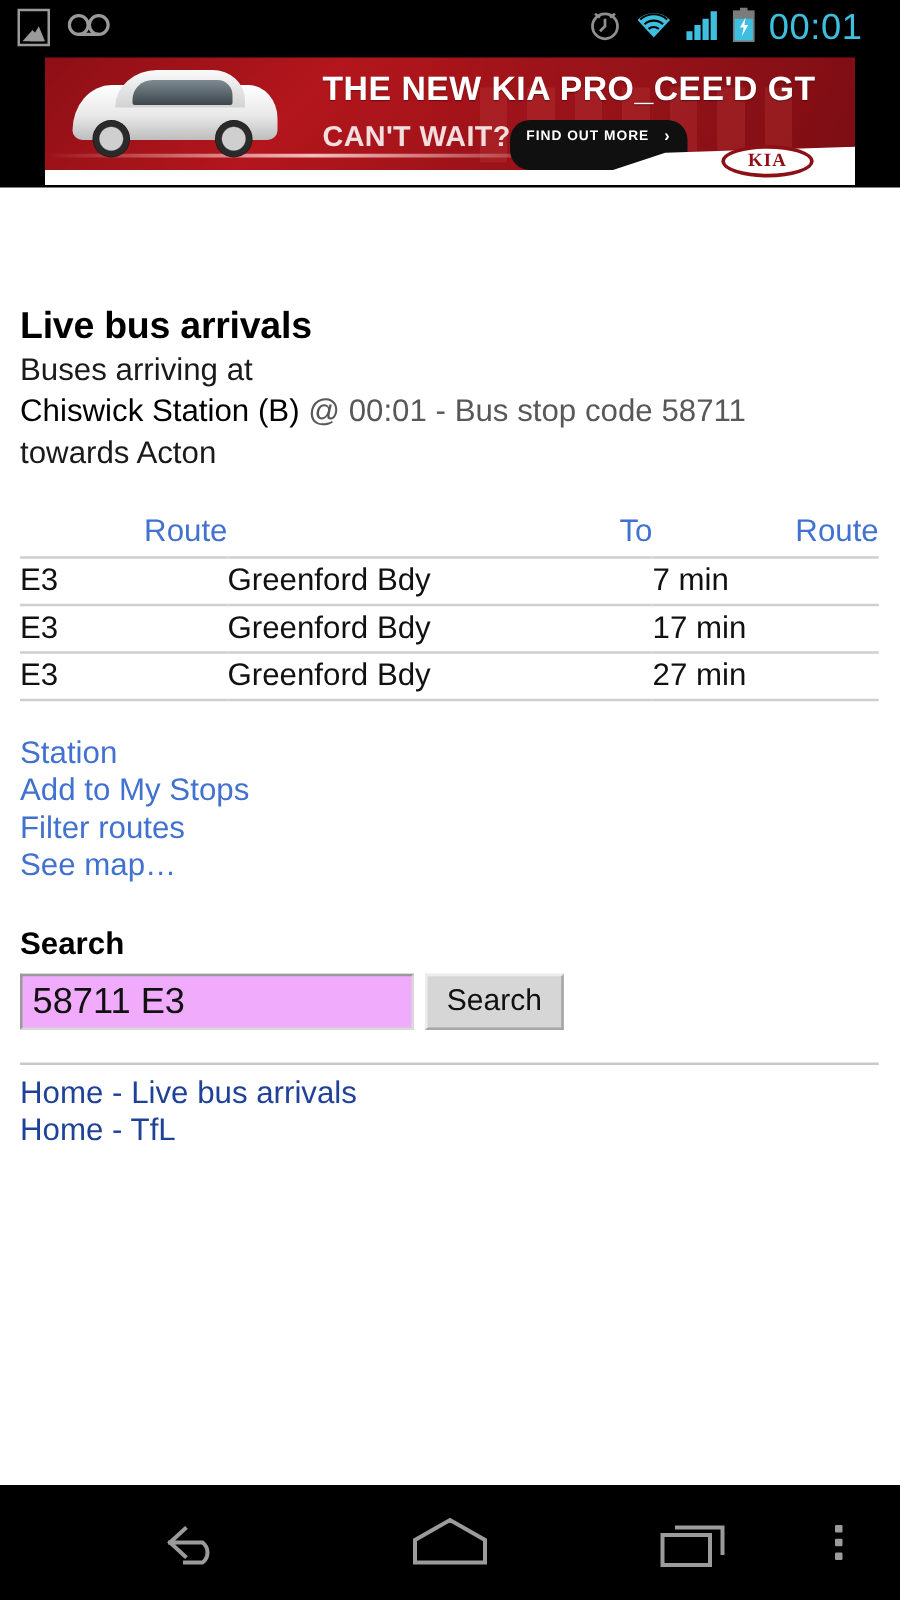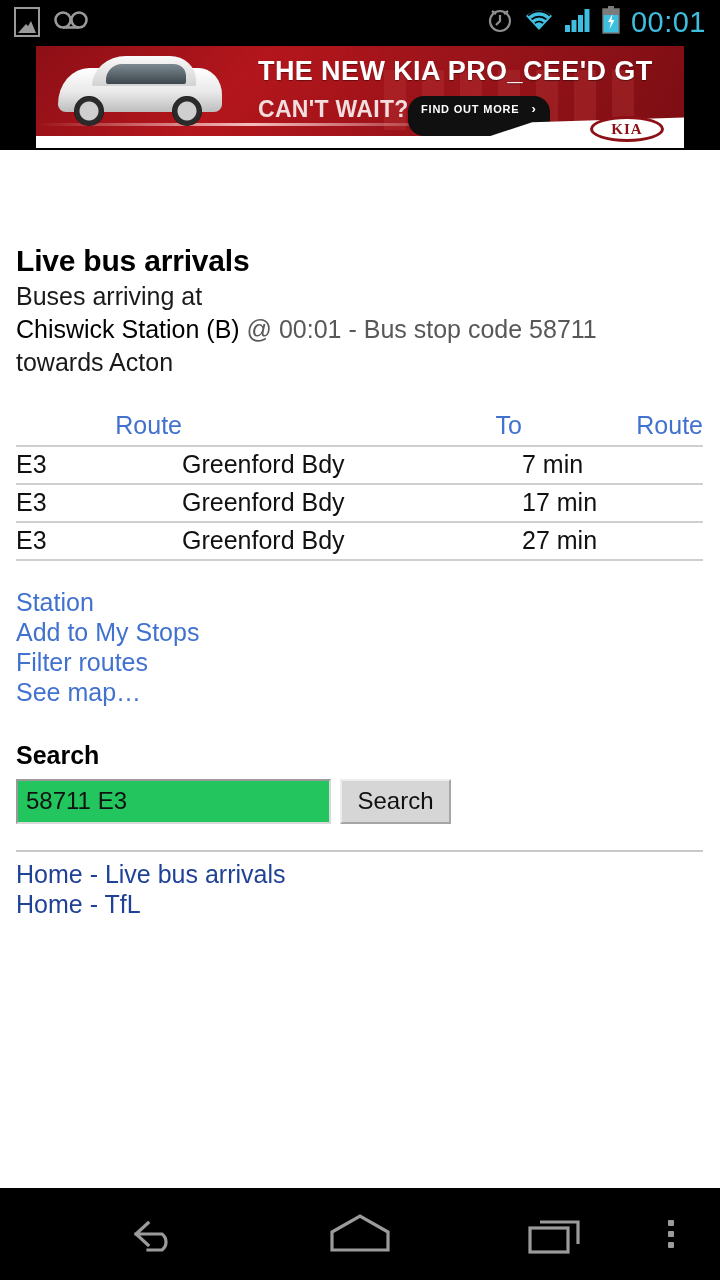--- a/index.html
+++ b/index.html
@@ -12,21 +12,21 @@
   #screen { position: relative; width: 720px; height: 1280px; background: #fff; }
 
   
   .statusbar {
     position: absolute; top: 0; left: 0;
     width: 720px; height: 44px;
     background: #000000;
     display: flex; align-items: center;
   }
   .sb-left { display: flex; align-items: center; gap: 14px; padding-left: 14px; }
-  .sb-right { margin-left: auto; display: flex; align-items: center; gap: 11px; padding-right: 14px; }
+  .sb-right { margin-left: auto; display: flex; align-items: center; gap: 11px; padding-right: 30px; }
   .sb-clock {
     color: #3fbfe0; font-size: 29px; letter-spacing: 0.5px;
     font-family: "Liberation Sans", sans-serif;
   }
   .icon-img-frame {
     width: 26px; height: 30px; border: 2px solid #9a9a9a; position: relative; overflow: hidden;
   }
   .icon-img-frame::after {
     content: ""; position: absolute; left: 2px; bottom: 2px;
     width: 0; height: 0; border-left: 8px solid transparent; border-right: 9px solid transparent;
@@ -101,21 +101,21 @@
     background: radial-gradient(circle at 50% 50%, #cfcfcf 0 9px, #2a2a2a 10px 14px, #121212 15px); }
   .ad-car .w1 { left: 24px; } .ad-car .w2 { left: 122px; }
   .ad-streak {
     position: absolute; left: 0; bottom: 22px; width: 430px; height: 3px;
     background: linear-gradient(to right, rgba(255,255,255,0), rgba(255,220,220,.85), rgba(255,255,255,0));
   }
   .ad-white-base {
     position: absolute; left: 0; bottom: 0; width: 648px; height: 12px; background: #fff;
   }
   .kia-logo {
-    position: absolute; right: 20px; bottom: 6px;
+    position: absolute; right: 33px; bottom: 6px;
     width: 74px; height: 26px; border-radius: 50%;
     border: 3px solid #8d1016; background: #fff;
     color: #8d1016; font-size: 15px; font-weight: bold; letter-spacing: 1px;
     display: flex; align-items: center; justify-content: center;
     font-family: "Liberation Serif", serif;
   }
   .kia-swoosh {
     position: absolute; right: 0; bottom: 0; width: 230px; height: 34px;
     background: #fff;
     clip-path: polygon(0 100%, 34% 24%, 100% 10%, 100% 100%);
@@ -149,22 +149,22 @@
   .col-time { width: 181px; }
 
   .action-links { margin-top: 26px; }
   .action-links a {
     display: block; font-size: 25px; color: #4272cf; text-decoration: none; line-height: 1.2;
   }
 
   h2.search-title { font-size: 25px; font-weight: bold; color: #000; margin-top: 34px; }
   .search-row { display: flex; align-items: flex-start; gap: 9px; margin-top: 9px; }
   .search-input {
-    width: 315px; height: 45px; font-size: 24px; color: #111;
-    padding: 0 8px; background: #22c55e;
+    width: 315px; height: 45px; font-size: 29px; color: #111;
+    padding: 0 8px; background: #f0abfc;
     border: 2px solid #9a9a9a; border-right-color: #d8d8d8; border-bottom-color: #d8d8d8;
     font-family: "Liberation Sans", sans-serif;
     border-radius: 0; outline: none;
   }
   .search-btn {
     height: 45px; min-width: 111px; font-size: 24px; color: #111;
     background: #d6d6d6;
     border: 2px solid #a6a6a6;
     border-top-color: #ededed; border-left-color: #ededed;
     font-family: "Liberation Sans", sans-serif; cursor: pointer;

